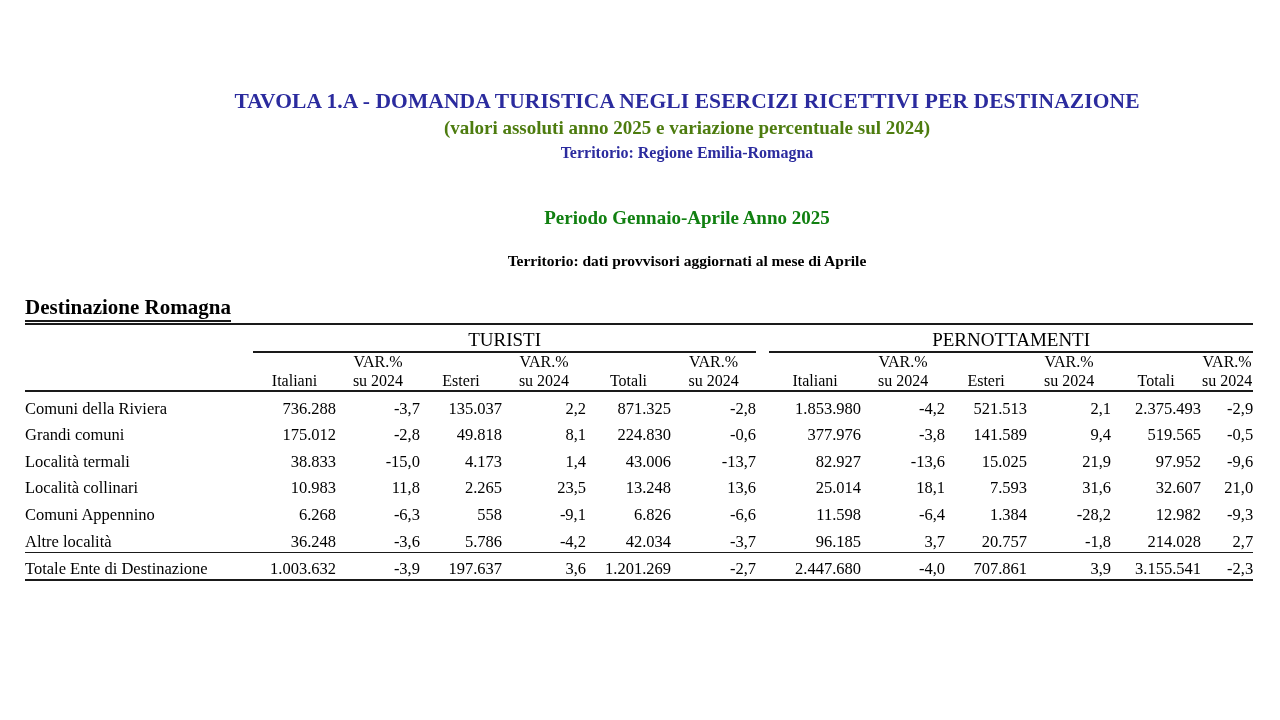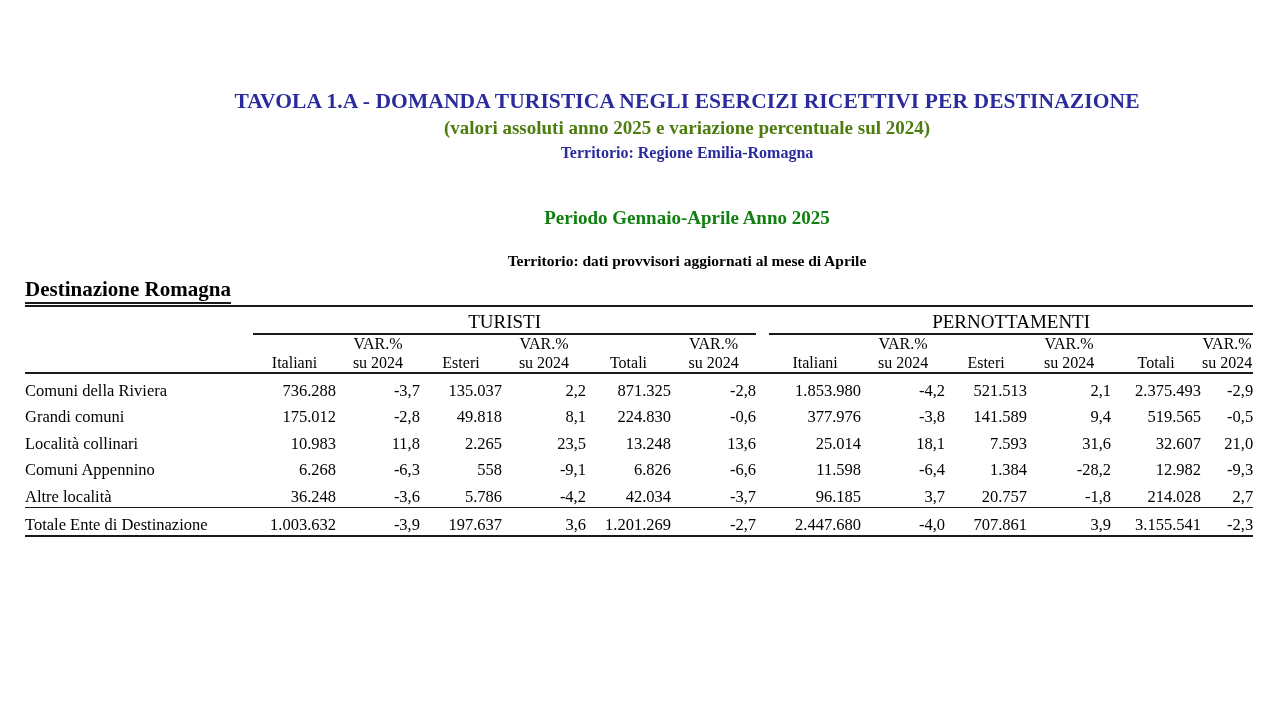--- a/index.html
+++ b/index.html
@@ -57,21 +57,21 @@
     font-weight: bold;
     font-size: 15.5px;
     color: #000000;
     margin-top: 22px;
   }
 
   
   .table-wrap {
     position: absolute;
     left: 25px;
-    top: 278px;
+    top: 296px;
     width: 1228px;
   }
 
   .section-title {
     font-size: 21px;
     font-weight: bold;
     display: inline-block;
     border-bottom: 2.2px solid #1a1a1a;
     padding-bottom: 1px;
     line-height: 23px;
@@ -281,20 +281,36 @@
           <td class="num">-0,6</td>
           <td class="gap"></td>
           <td class="num">377.976</td>
           <td class="num">-3,8</td>
           <td class="num">141.589</td>
           <td class="num">9,4</td>
           <td class="num">519.565</td>
           <td class="num">-0,5</td>
         </tr>
 
+        <tr class="datarow">
+          <td class="lbl">Località termali</td>
+          <td class="num">38.833</td>
+          <td class="num">-15,0</td>
+          <td class="num">4.173</td>
+          <td class="num">1,4</td>
+          <td class="num">43.006</td>
+          <td class="num">-13,7</td>
+          <td class="gap"></td>
+          <td class="num">82.927</td>
+          <td class="num">-13,6</td>
+          <td class="num">15.025</td>
+          <td class="num">21,9</td>
+          <td class="num">97.952</td>
+          <td class="num">-9,6</td>
+        </tr>
 
         <tr class="datarow">
           <td class="lbl">Località collinari</td>
           <td class="num">10.983</td>
           <td class="num">11,8</td>
           <td class="num">2.265</td>
           <td class="num">23,5</td>
           <td class="num">13.248</td>
           <td class="num">13,6</td>
           <td class="gap"></td>

